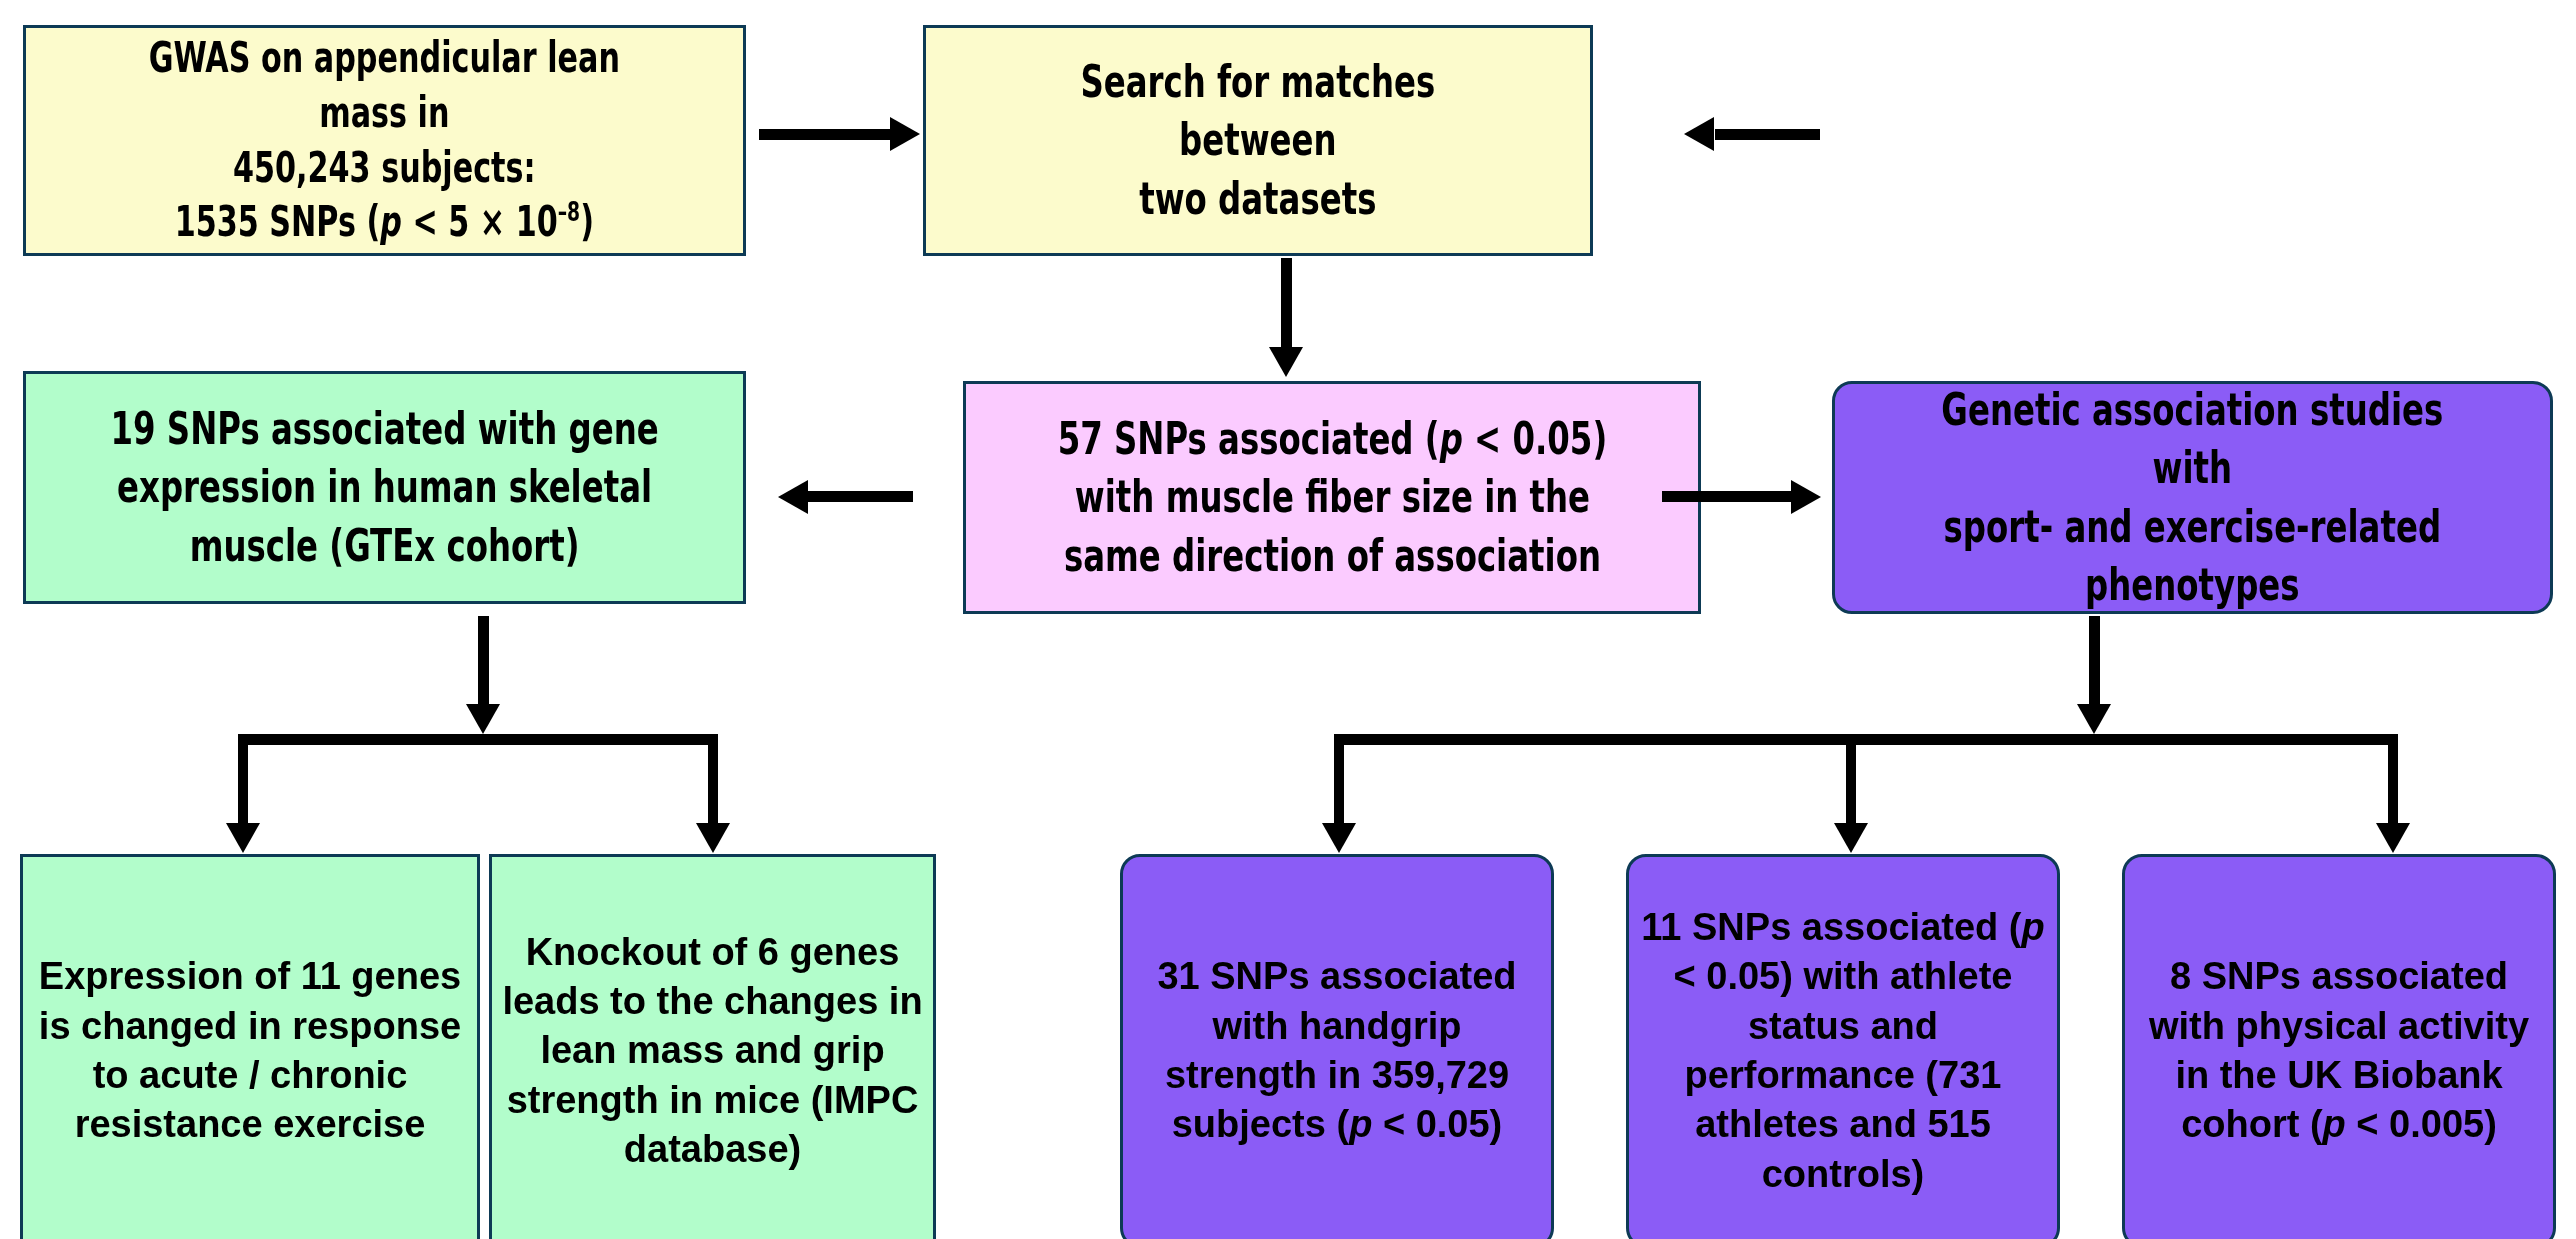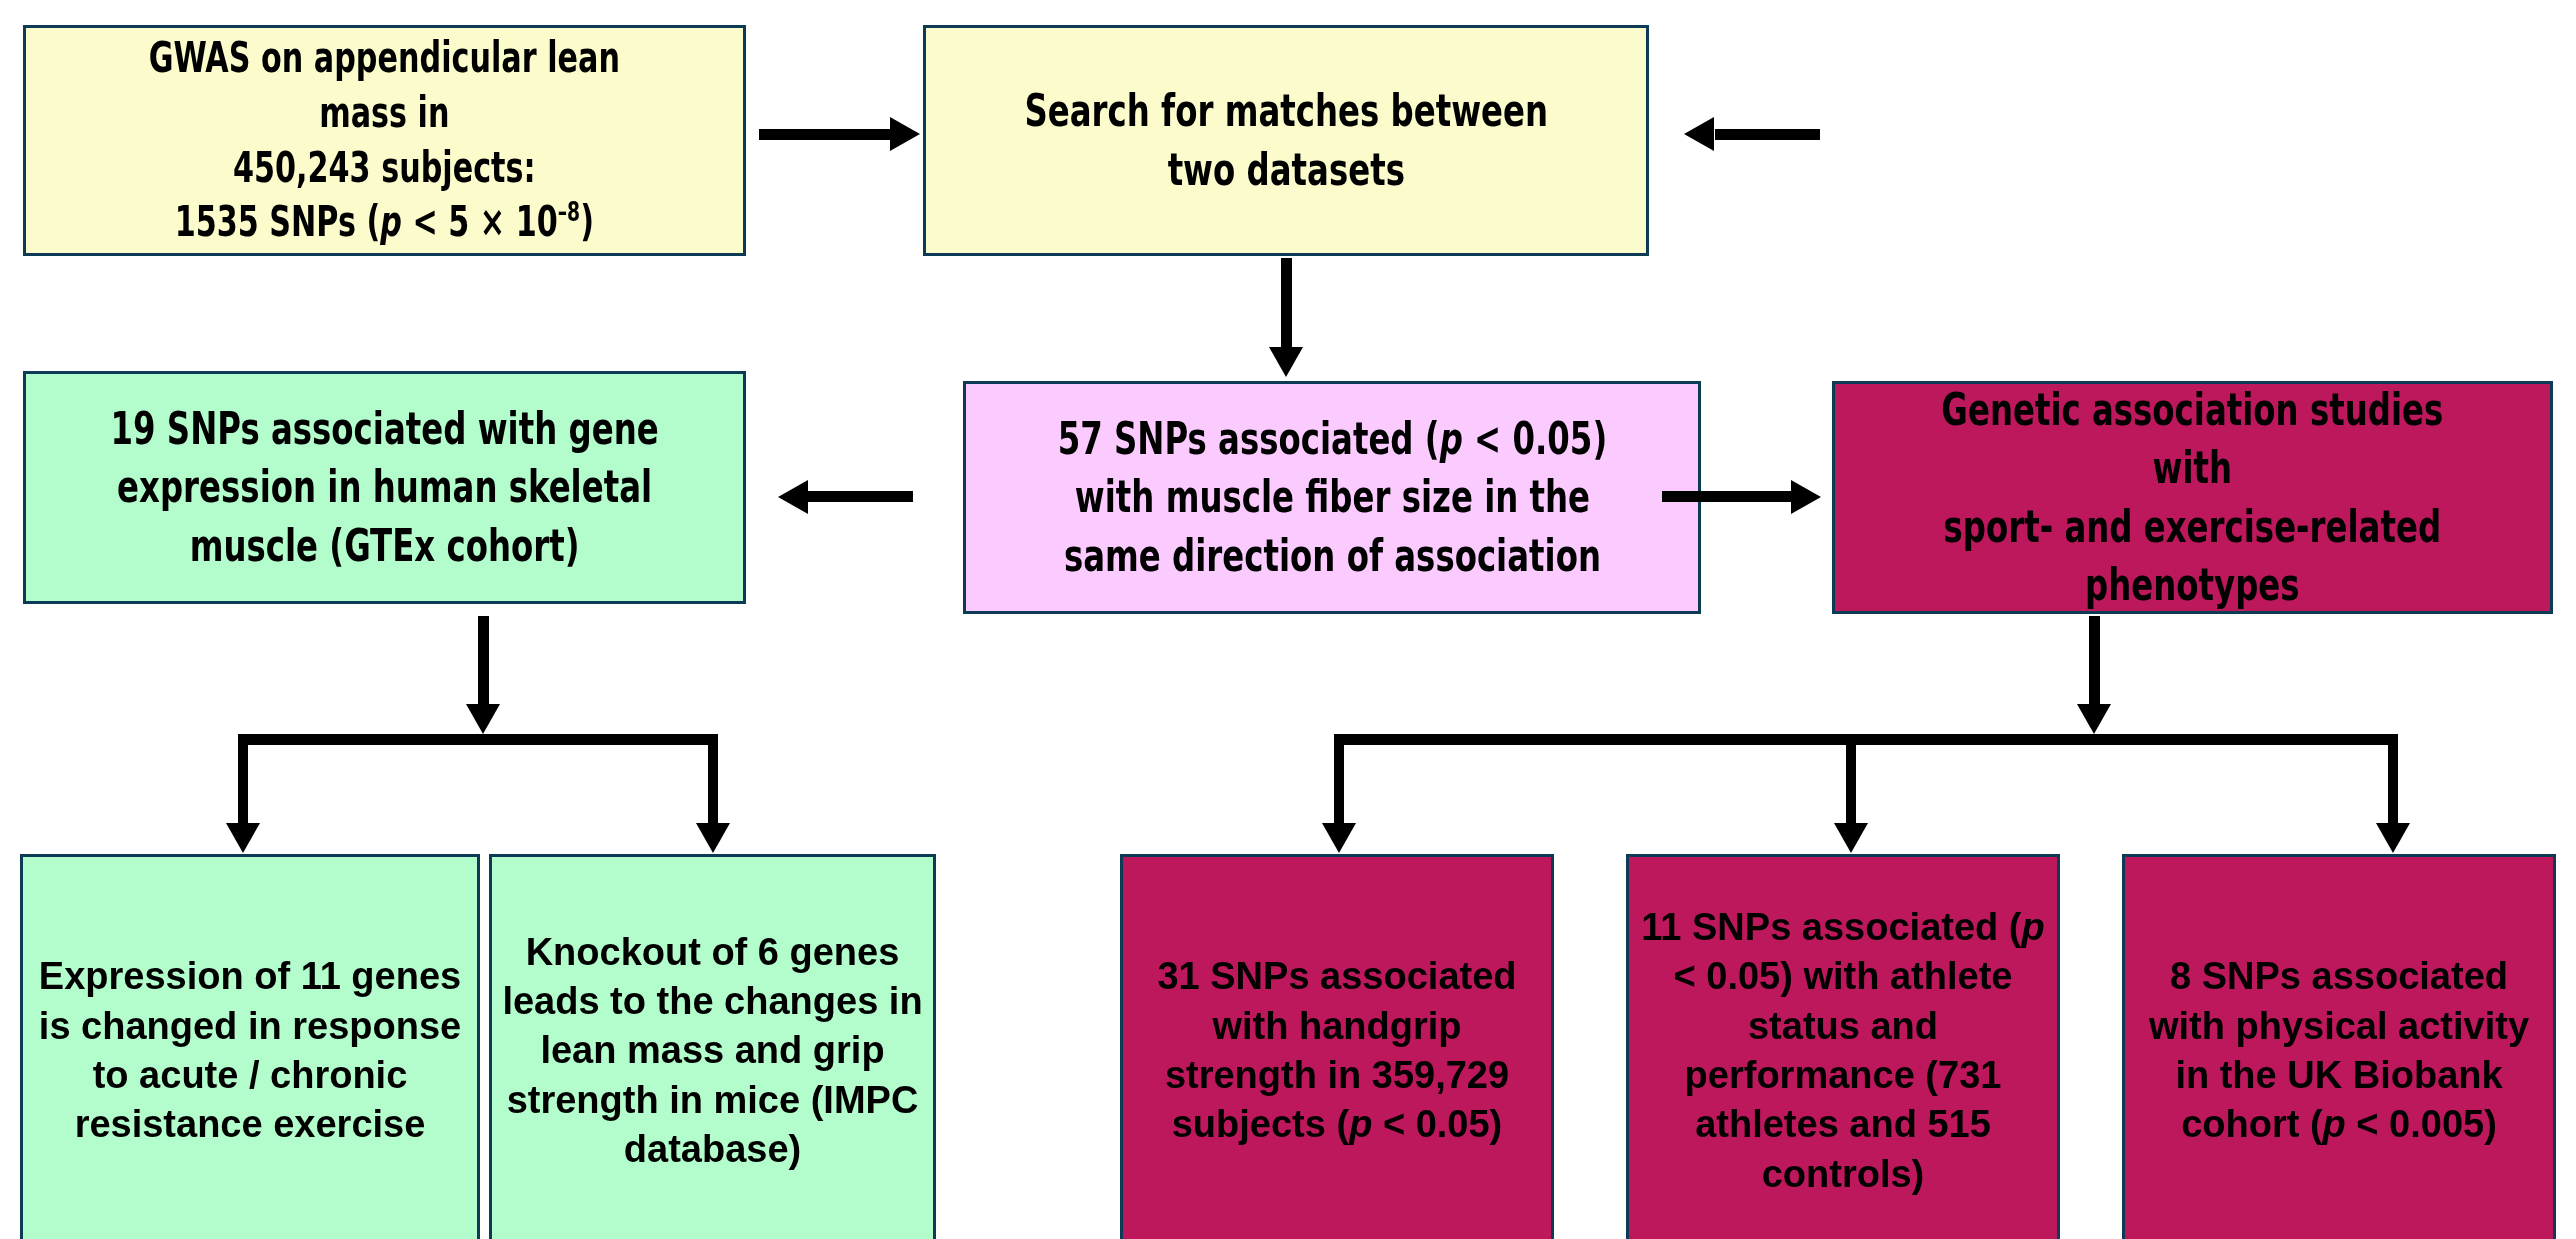--- a/index.html
+++ b/index.html
@@ -6,21 +6,21 @@
   body{width:2576px;height:1239px;position:relative;overflow:hidden;
        font-family:"Liberation Sans","DejaVu Sans",sans-serif;}
   #stage{position:absolute;left:0;top:0;width:2576px;height:1239px;}
 
   .box{position:absolute;box-sizing:border-box;border:3.3px solid #0d3a55;
        display:flex;align-items:center;justify-content:center;text-align:center;
        color:#000;font-weight:700;line-height:1.30;padding:4px 9.2px;}
   .yellow{background:#fcfbcc;}
   .green{background:#b2fdcb;}
   .pink {background:#fbcbff;}
-  .cyan {background:#be185d;}
+  .cyan {background:#8b5cf6;border-radius:20px;}
 
   
   .cond{font-family:"Liberation Sans Narrow","DejaVu Sans Condensed","Liberation Sans",sans-serif;
         font-stretch:condensed;transform:scaleX(.80);transform-origin:center center;
         white-space:normal;}
   .t1{font-size:42px;}
   .t2{font-size:45px;}
   .t3{font-size:38px;}
 
   .box i{font-style:italic;}
@@ -39,21 +39,21 @@
 <div id="stage">
 
   <div class="box yellow" style="left:23px;top:25px;width:723px;height:231px;text-align:center;">
     <div class="cond t1">
       <span>GWAS on appendicular lean mass in</span><br>
       <span>450,243 subjects:</span><br>
       <span>1535 SNPs (</span><i>p</i><span> &lt; 5 × 10</span><sup>–8</sup><span>)</span>
     </div>
   </div>
 
-  <div class="box yellow" style="left:923px;top:25px;width:726px;height:231px;">
+  <div class="box yellow" style="left:923px;top:25px;width:670px;height:231px;">
     <div class="cond t2">
       <span>Search for matches between</span><br>
       <span>two datasets</span>
     </div>
   </div>
 
 
   <div class="ln" style="left:759px;top:129px;width:135px;height:10.5px;"></div>
   <div class="arrowhead ah-right" style="left:890px;top:117px;"></div>
 

